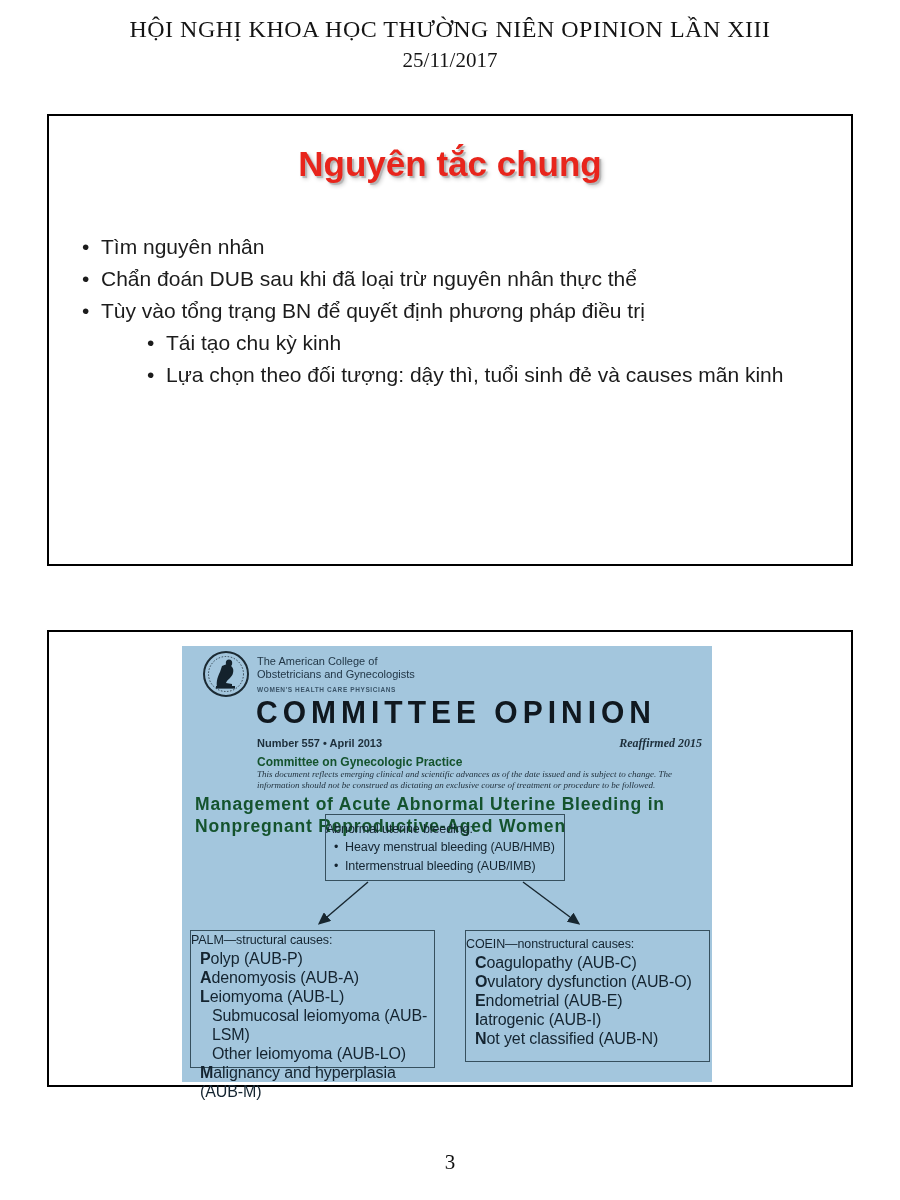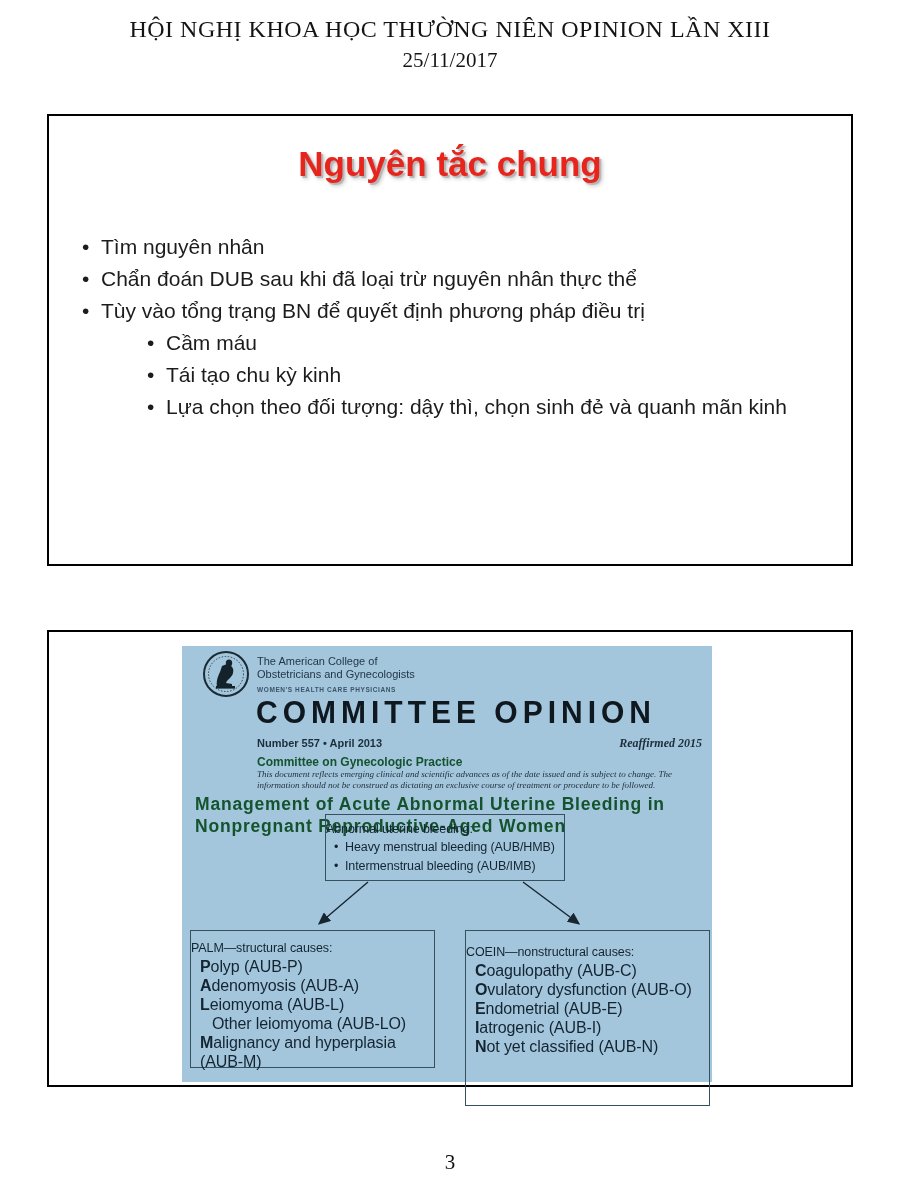--- a/index.html
+++ b/index.html
@@ -38,22 +38,22 @@
   .reaffirmed{font-family:Liberation Serif, serif;font-style:italic;font-size:12px;font-weight:bold;}
   .committee{position:absolute;left:75px;top:109px;font-size:12px;font-weight:bold;color:#14532d;}
   .disclaimer{position:absolute;left:75px;right:8px;top:123px;
     font-family:"Liberation Serif",serif;font-style:italic;font-size:9px;line-height:10.5px;color:#22323e;}
   .doc-title{position:absolute;left:13px;right:8px;top:147px;font-size:17.5px;font-weight:bold;
     line-height:22px;letter-spacing:0.8px;color:#14532d;}
   
   .fc-box{position:absolute;border:1px solid #36505e;box-sizing:border-box;
     font-size:12.5px;letter-spacing:-0.1px;color:#142430;}
   .fc-top{left:143px;top:168px;width:240px;height:67px;padding-top:5px;}
-  .fc-left{left:8px;top:284px;width:245px;height:138px;padding-top:8px;}
-  .fc-right{left:283px;top:284px;width:245px;height:176px;padding-top:12px;}
+  .fc-left{left:8px;top:284px;width:245px;height:138px;padding-top:0;}
+  .fc-right{left:283px;top:284px;width:245px;height:132px;padding-top:4px;}
   .fc-head{text-align:left;line-height:18px;}
   .fc-item{padding-left:9px;line-height:18px;}
   .fc-top .fc-item{position:relative;padding-left:19px;line-height:19px;}
   .fc-top .fc-item::before{content:"•";position:absolute;left:8px;}
   .fc-left .fc-item,.fc-right .fc-item{font-size:16px;line-height:19px;}
   .fc-item.indent{padding-left:21px;}
   .fc-arrows{position:absolute;left:0;top:0;}
   
   .page-number{position:absolute;top:1150px;left:0;width:900px;text-align:center;
     font-family:"Liberation Serif",serif;font-size:21px;color:#111;}
@@ -65,23 +65,22 @@
   <div class="h1">HỘI NGHỊ KHOA HỌC THƯỜNG NIÊN OPINION LẦN XIII</div>
   <div class="h2">25/11/2017</div>
 </div>
 
 <div class="slide slide-1">
   <div class="s1-title">Nguyên tắc chung</div>
   <div class="s1-bullets">
     <div class="b-row lv1">Tìm nguyên nhân</div>
     <div class="b-row lv1">Chẩn đoán DUB sau khi đã loại trừ nguyên nhân thực thể</div>
     <div class="b-row lv1">Tùy vào tổng trạng BN để quyết định phương pháp điều trị</div>
-    <div class="b-row lv2">Cầm máu</div>
     <div class="b-row lv2">Tái tạo chu kỳ kinh</div>
-    <div class="b-row lv2">Lựa chọn theo đối tượng: dậy thì, chọn sinh đẻ và quanh mãn kinh</div>
+    <div class="b-row lv2">Lựa chọn theo đối tượng: dậy thì, tuổi sinh đẻ và causes mãn kinh</div>
   </div>
 </div>
 
 <div class="slide slide-2">
   <div class="acog-doc">
 
     <svg class="seal" viewBox="0 0 48 48">
       <circle cx="24" cy="24" r="22" fill="none" stroke="#1b2a33" stroke-width="2"></circle>
       <circle cx="24" cy="24" r="17.5" fill="none" stroke="#1b2a33" stroke-width="0.8" stroke-dasharray="1.5,1.6"></circle>
       <ellipse cx="27" cy="13" rx="3.2" ry="3.6" fill="#14222c"></ellipse>
@@ -121,20 +120,21 @@
       <div class="fc-head">Abnormal uterine bleeding:</div>
       <div class="fc-item">Heavy menstrual bleeding (AUB/HMB)</div>
       <div class="fc-item">Intermenstrual bleeding (AUB/IMB)</div>
     </div>
 
     <div class="fc-box fc-left">
       <div class="fc-head">PALM—structural causes:</div>
       <div class="fc-item"><b>P</b><span>olyp (AUB-P)</span></div>
       <div class="fc-item"><b>A</b><span>denomyosis (AUB-A)</span></div>
       <div class="fc-item"><b>L</b><span>eiomyoma (AUB-L)</span></div>
+      <div class="fc-item indent"><span>Submucosal leiomyoma (AUB-LSM)</span></div>
       <div class="fc-item indent"><span>Other leiomyoma (AUB-LO)</span></div>
       <div class="fc-item"><b>M</b><span>alignancy and hyperplasia (AUB-M)</span></div>
     </div>
 
     <div class="fc-box fc-right">
       <div class="fc-head">COEIN—nonstructural causes:</div>
       <div class="fc-item"><b>C</b><span>oagulopathy (AUB-C)</span></div>
       <div class="fc-item"><b>O</b><span>vulatory dysfunction (AUB-O)</span></div>
       <div class="fc-item"><b>E</b><span>ndometrial (AUB-E)</span></div>
       <div class="fc-item"><b>I</b><span>atrogenic (AUB-I)</span></div>

